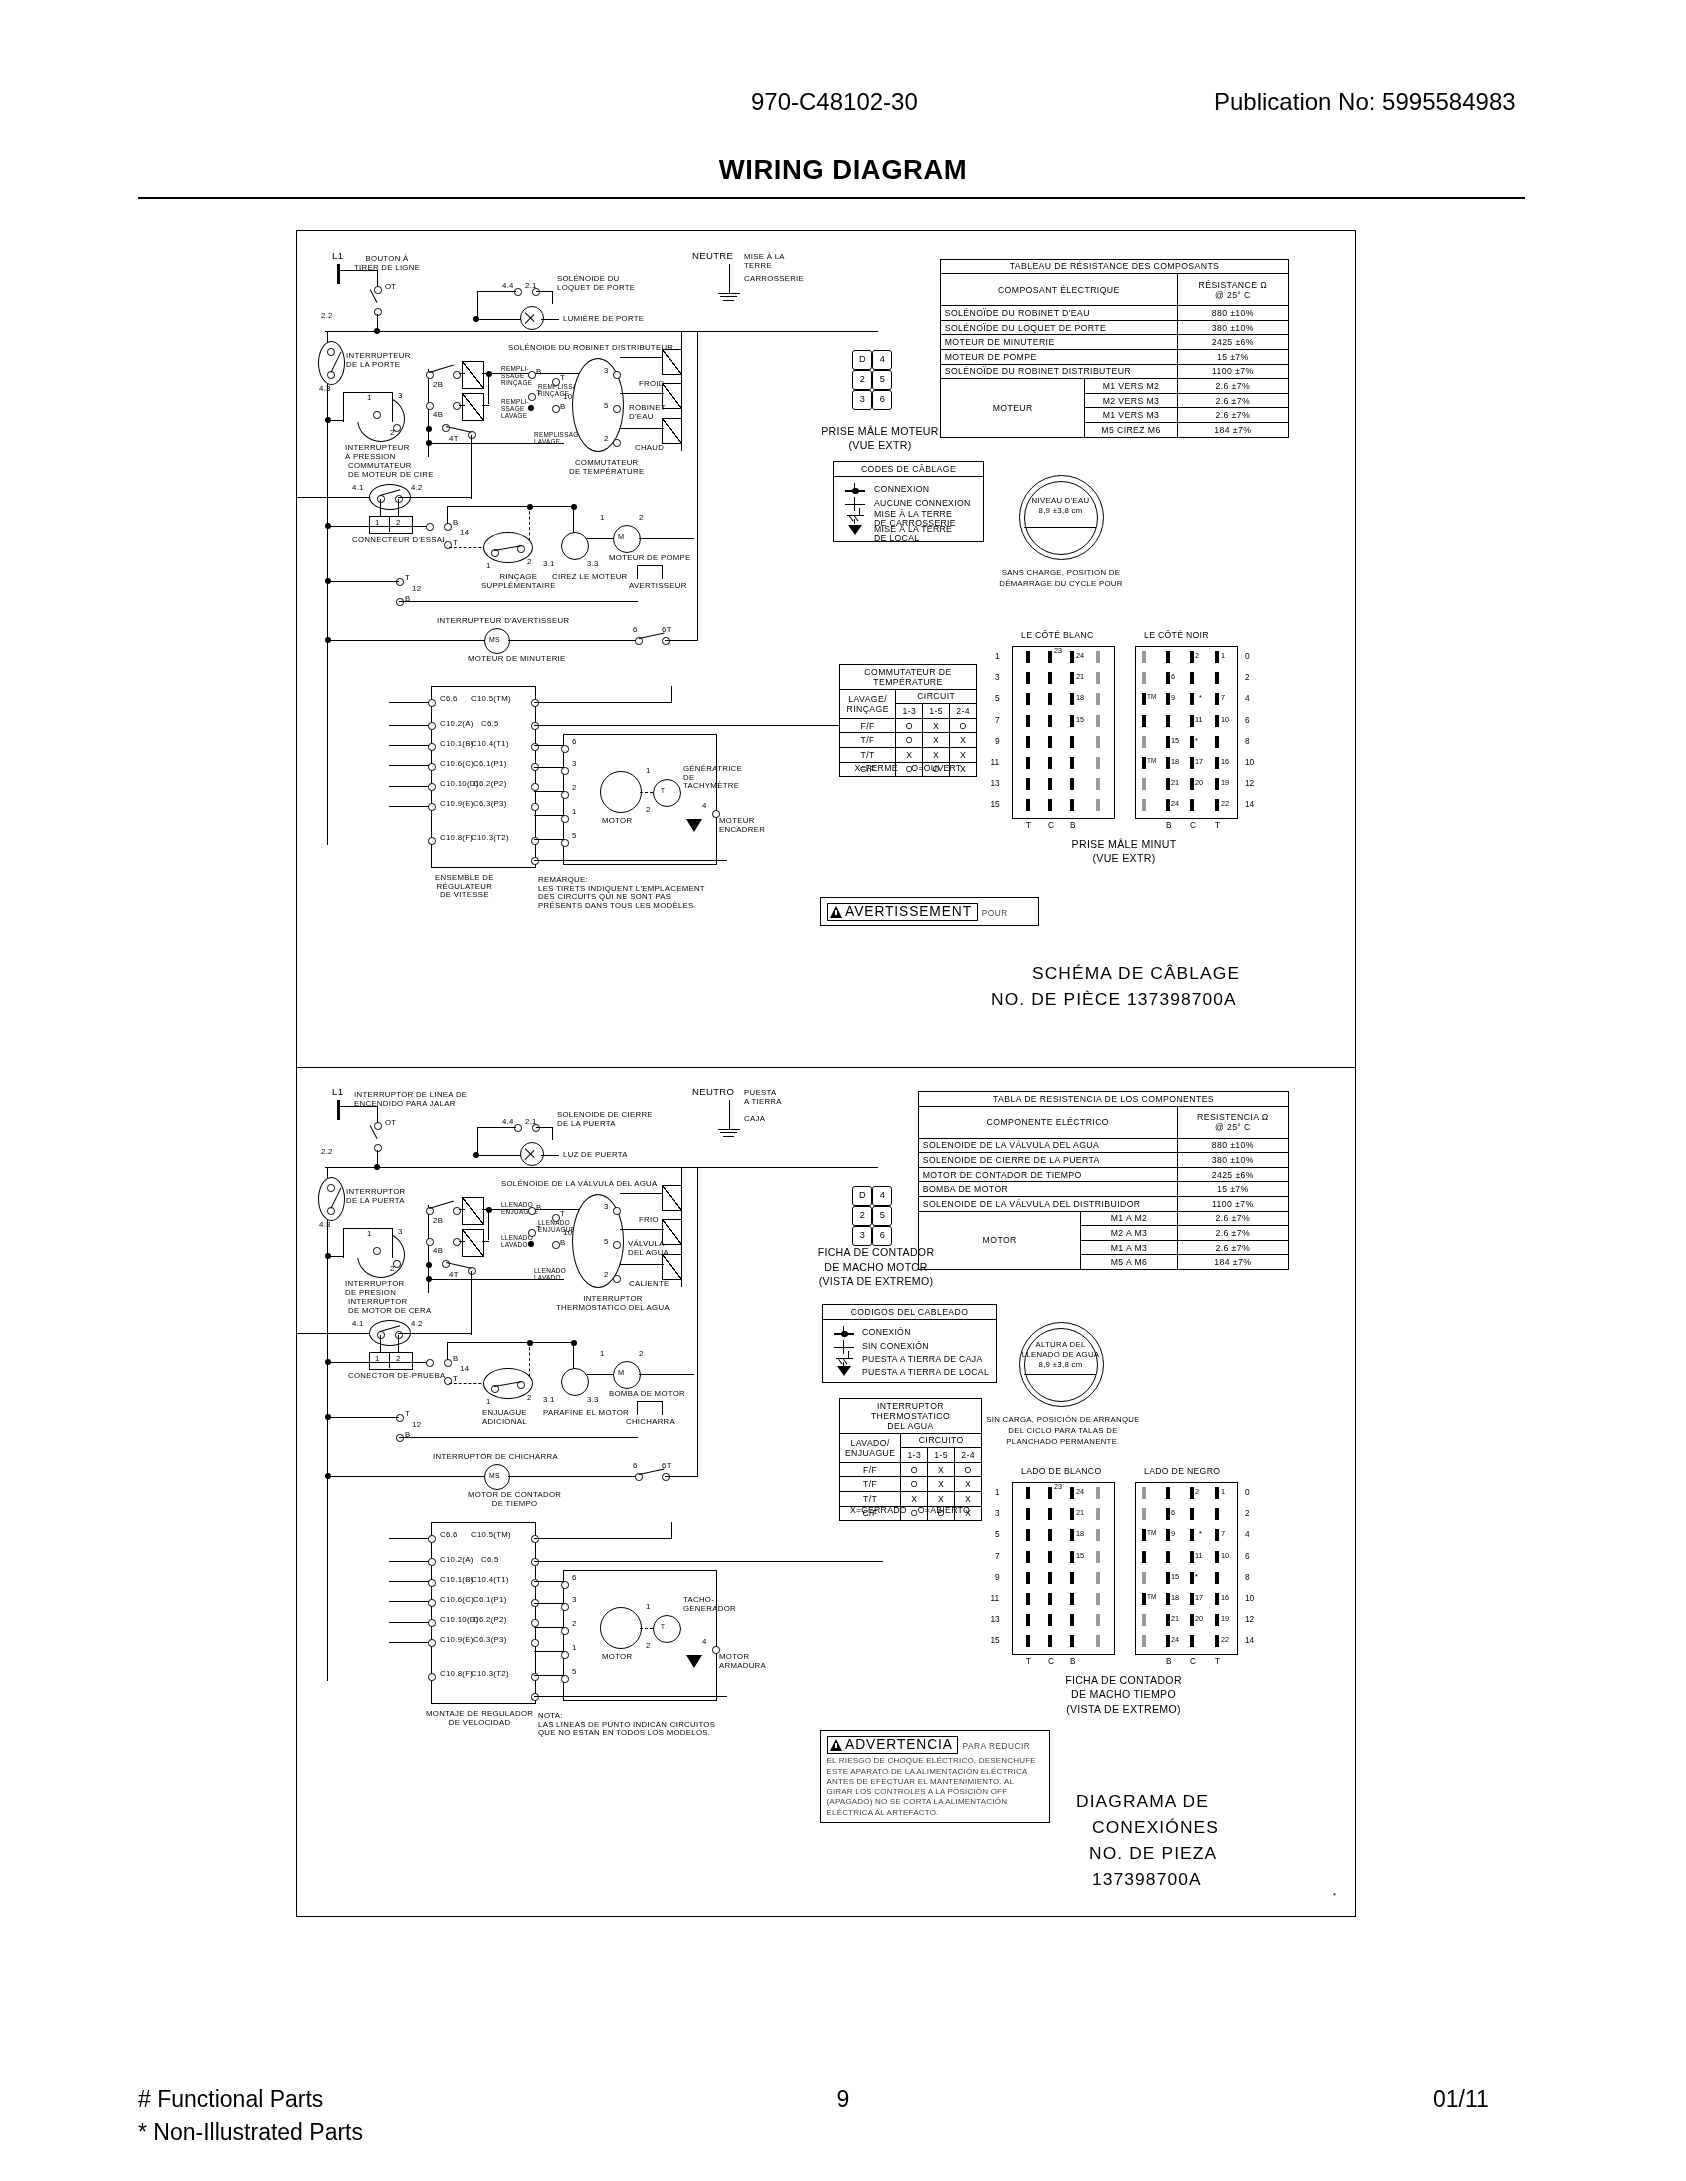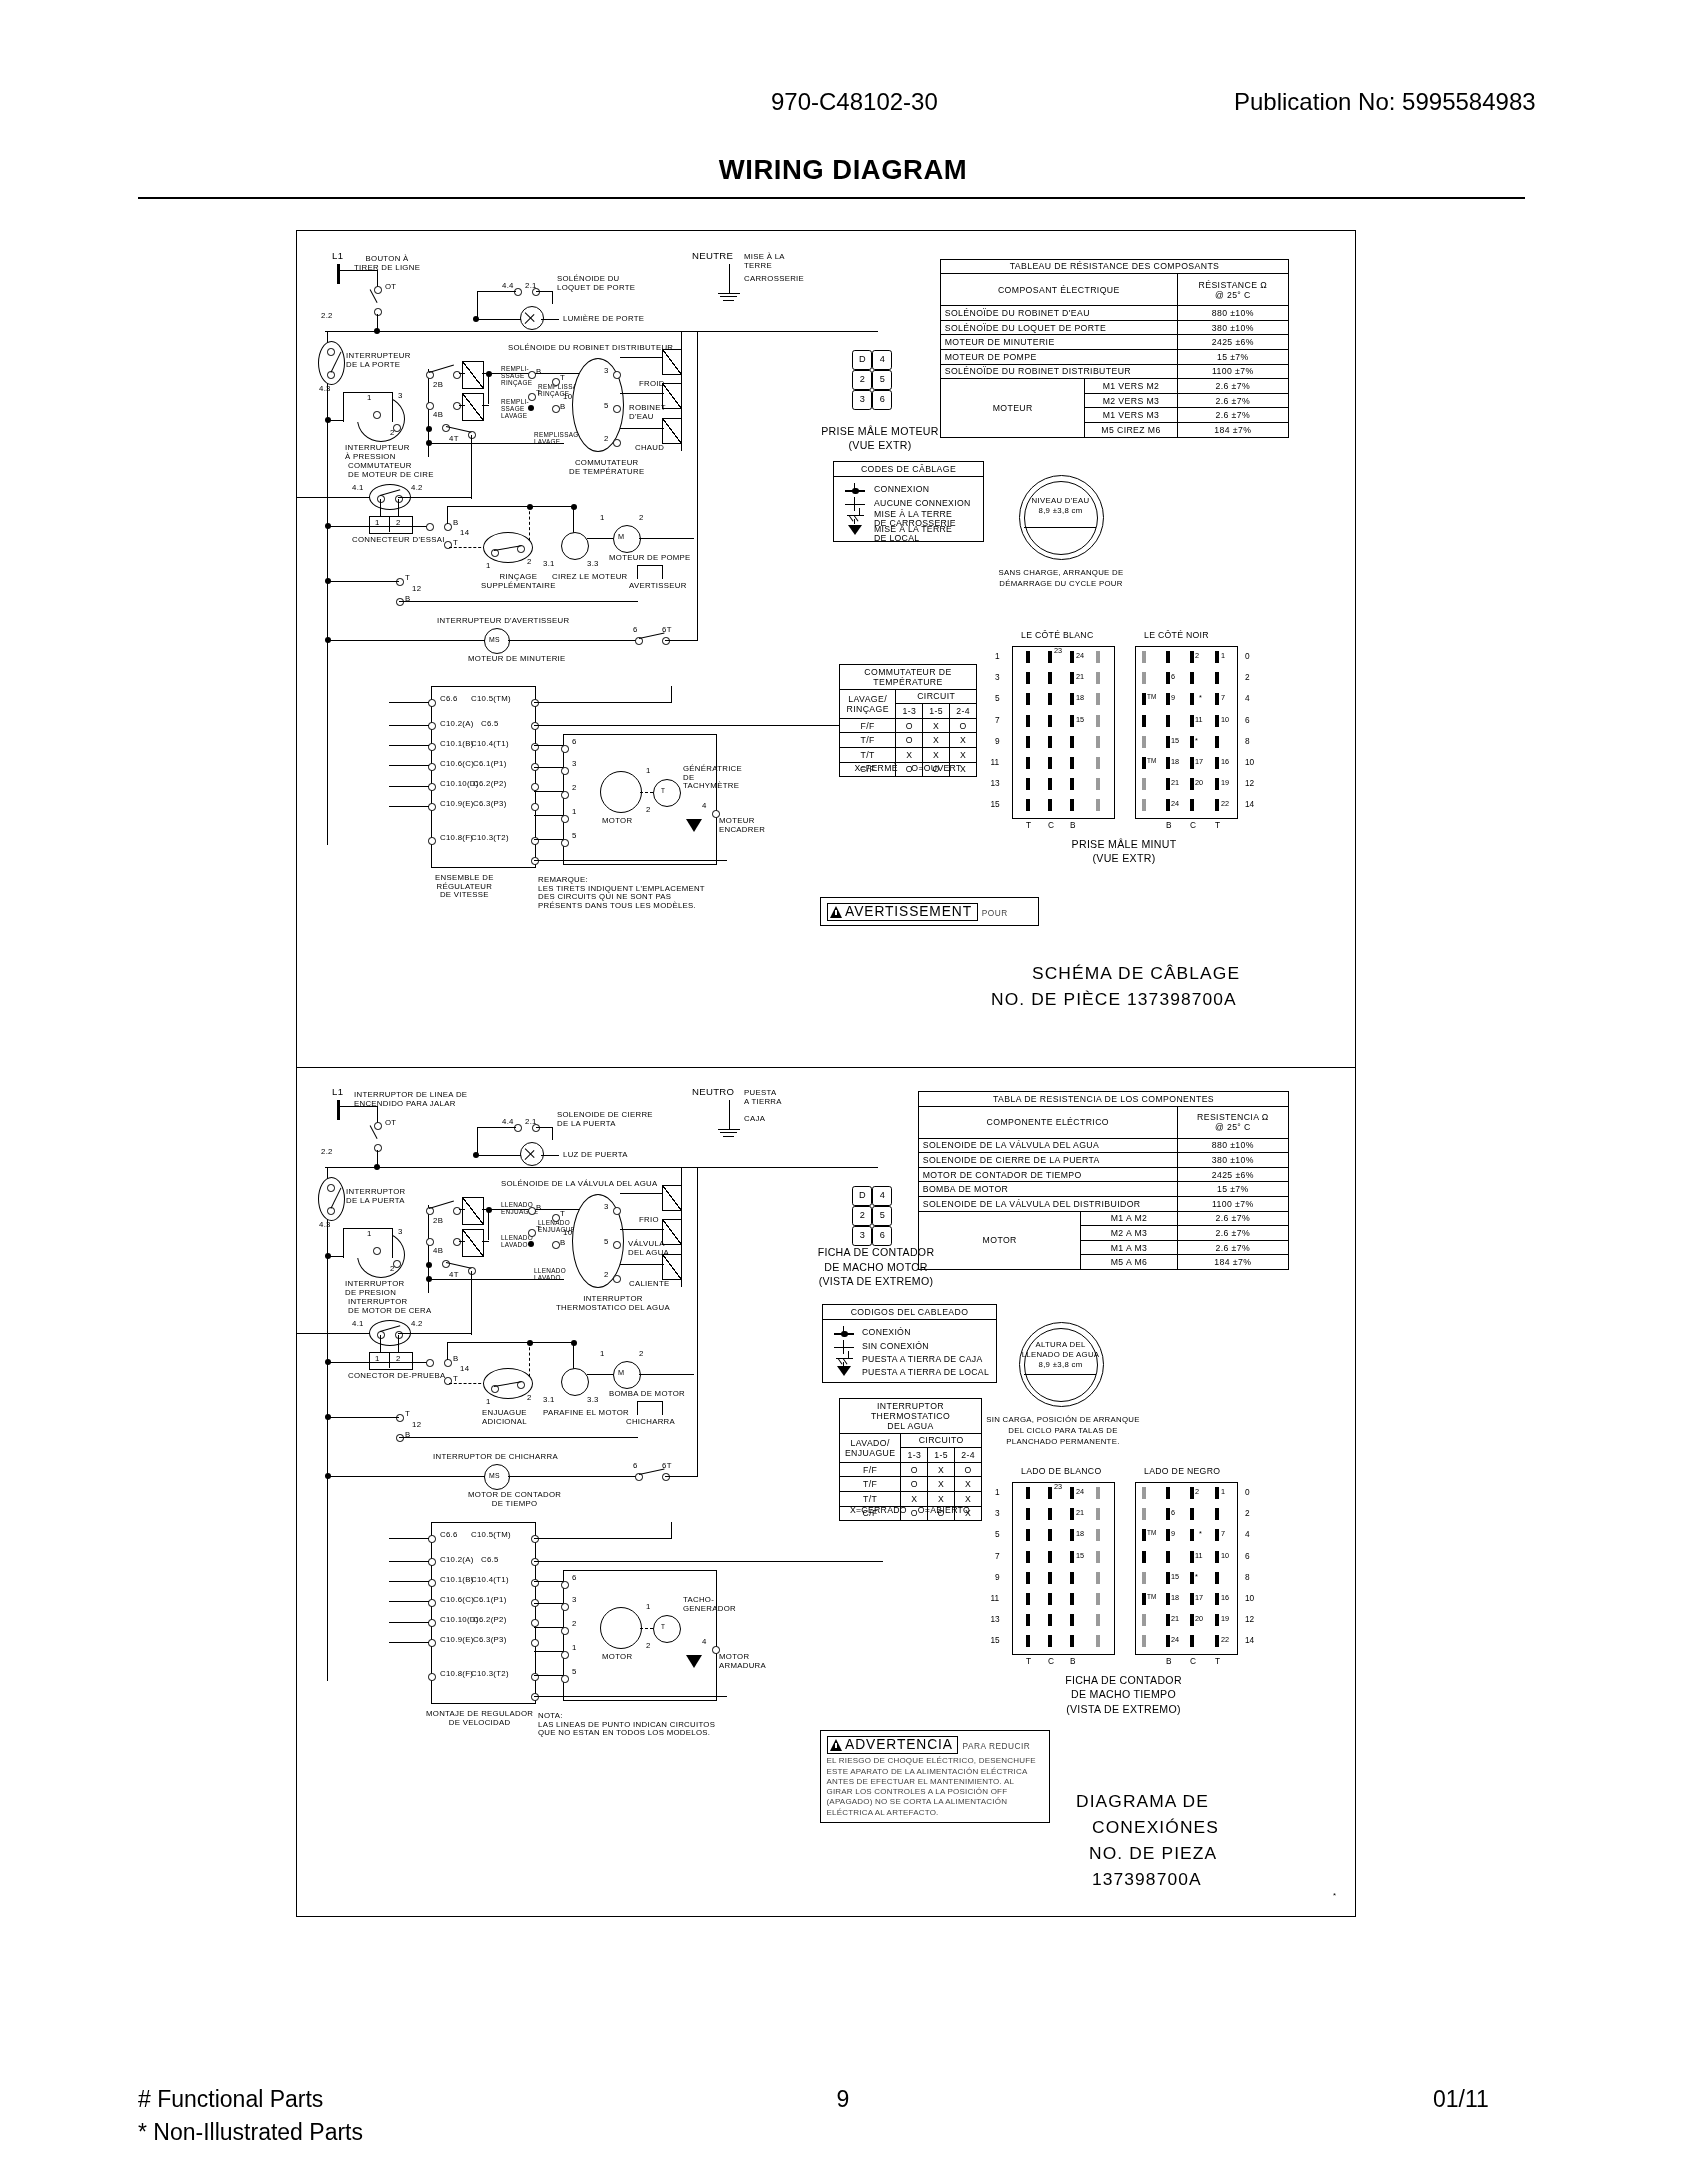--- a/index.html
+++ b/index.html
@@ -1,20 +1,20 @@
 <!DOCTYPE html>
 <html style="font-size:14.7px"><head>
 <meta charset="utf-8">
 <style>
   html,body{margin:0;padding:0;background:#fff;}
   body{width:1686px;height:2182px;position:relative;
        font-family:"Liberation Sans",sans-serif;color:#000;}
 
   
-  .hdr{position:absolute;top:88px;left:0;width:1529px;height:37px;margin-left:20px;}
+  .hdr{position:absolute;top:88px;left:0;width:1529px;height:37px;}
   .hdr-model{position:absolute;left:751px;top:0;font-size:24px;}
   .hdr-pub{position:absolute;left:1214px;top:0;font-size:24px;}
   .hdr-title{position:absolute;top:154px;left:0;width:1686px;text-align:center;
              font-size:27.5px;font-weight:bold;letter-spacing:0.5px;}
   .hdr-rule{position:absolute;top:197px;left:138px;width:1387px;height:1.8px;background:#000;}
 
   
   .sheet{position:absolute;left:296px;top:230px;width:1058px;height:1685px;
          border:1.4px solid #000;}
   .panel{position:absolute;left:0;width:1058px;border-bottom:1.4px solid #000;}
@@ -470,21 +470,21 @@
       <div class="pc" style="left:20px;top:40px;">6</div>
     </div>
     <div class="t t11" style="left:496px;top:195px;width:174px;text-align:center;">PRISE MÂLE MOTEUR</div>
     <div class="t t11" style="left:496px;top:209px;width:174px;text-align:center;">(VUE EXTR)</div>
 
     <div class="wl-out" style="left:722px;top:244px;width:83px;height:83px;"></div>
     <div class="wl-in" style="left:727px;top:250px;width:72px;height:72px;"></div>
     <div class="ln h1" style="left:727px;top:296px;width:72px;"></div>
     <div class="t" style="left:722px;top:266px;width:83px;text-align:center;">NIVEAU D'EAU</div>
     <div class="t" style="left:722px;top:276px;width:83px;text-align:center;">8,9 ±3,8 cm</div>
-    <div class="t" style="left:683px;top:338px;width:162px;text-align:center;">SANS CHARGE, ARRANQUE DE</div>
+    <div class="t" style="left:683px;top:338px;width:162px;text-align:center;">SANS CHARGE, POSITION DE</div>
     <div class="t" style="left:683px;top:349px;width:162px;text-align:center;">DÉMARRAGE DU CYCLE POUR</div>
 
     <div class="legend" style="left:536px;top:230px;width:149px;height:79px;">
       <div style="border-bottom:1px solid #000;text-align:center;font-size:8.7px;letter-spacing:0.4px;padding:1.8px 0;">CODES DE CÂBLAGE</div>
       <div style="position:relative;height:59px;">
         <span class="dot" style="left:18.4px;top:11px;"></span>
         <span class="ln h1" style="left:11px;top:13.8px;width:20px;"></span>
         <span class="ln v1" style="left:20px;top:6.4px;height:7.3px;"></span>
         <div class="t t9" style="left:40px;top:8.3px;">CONNEXION</div>
         <span class="ln h1" style="left:11px;top:27px;width:20px;"></span>

